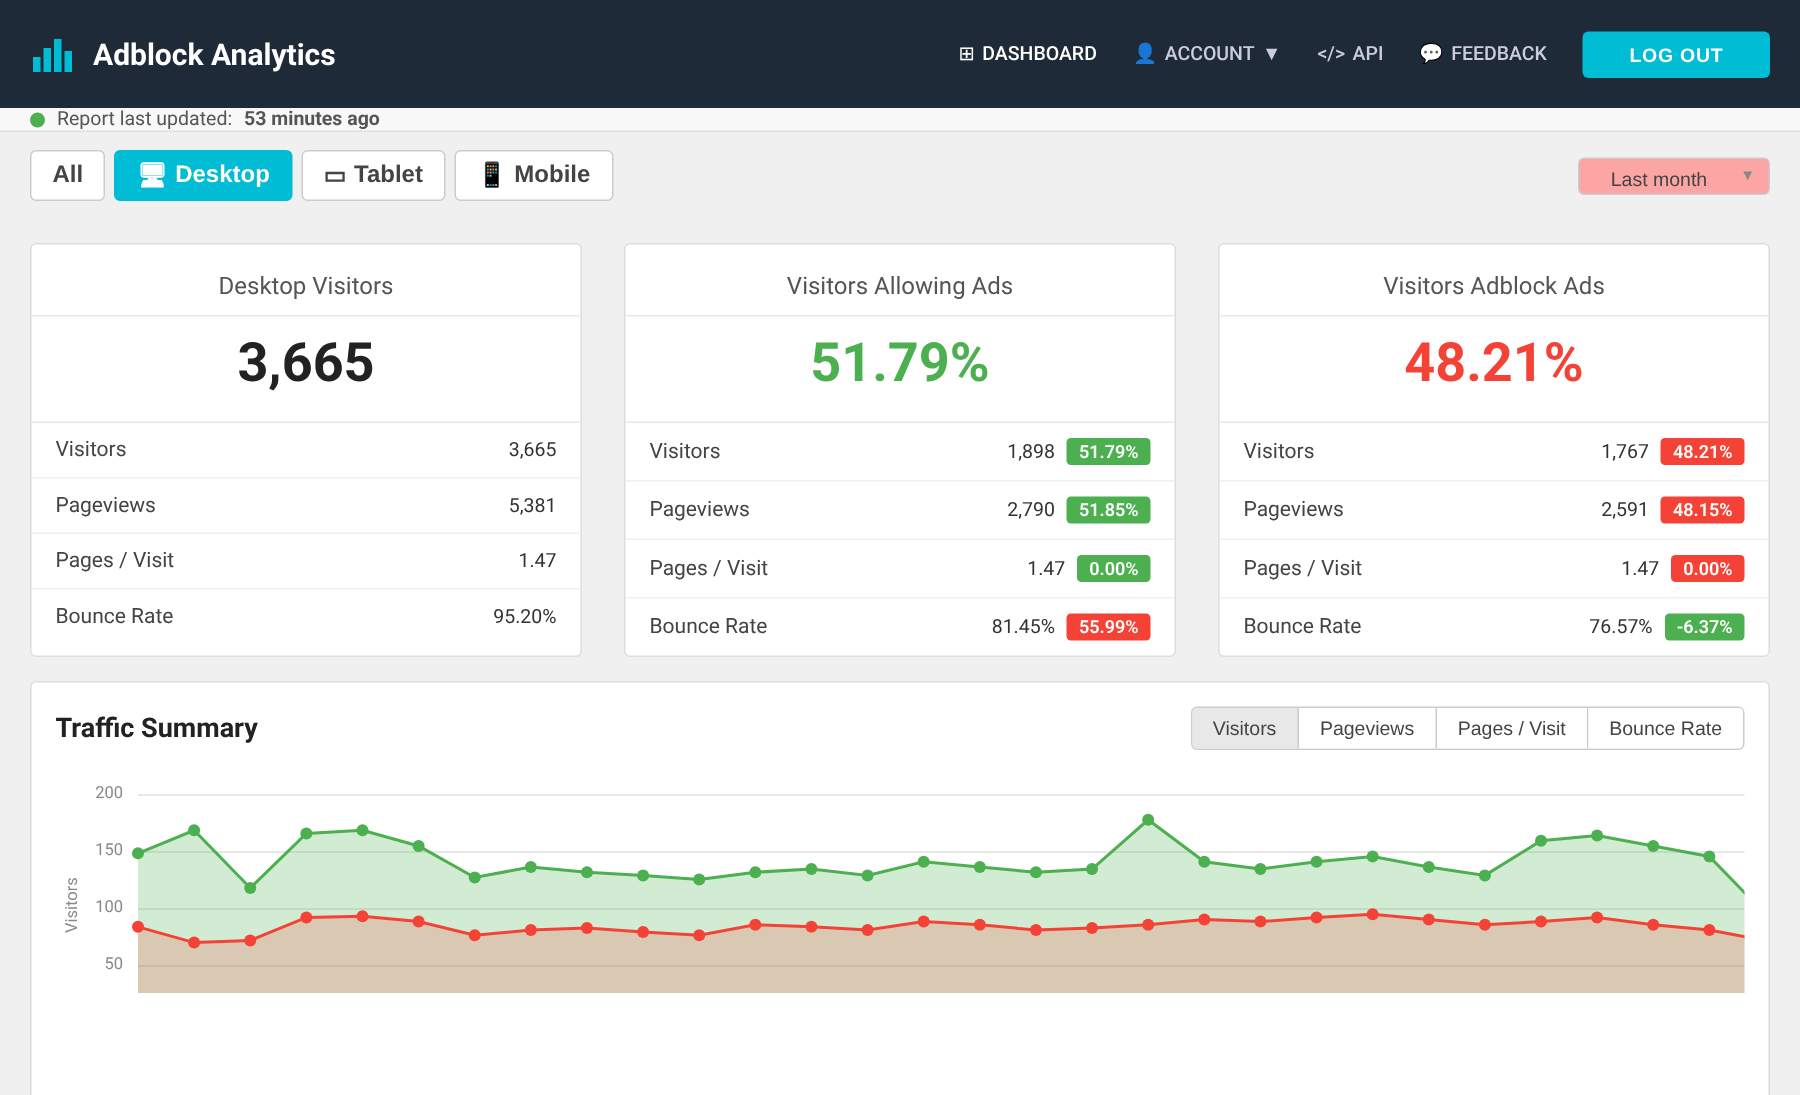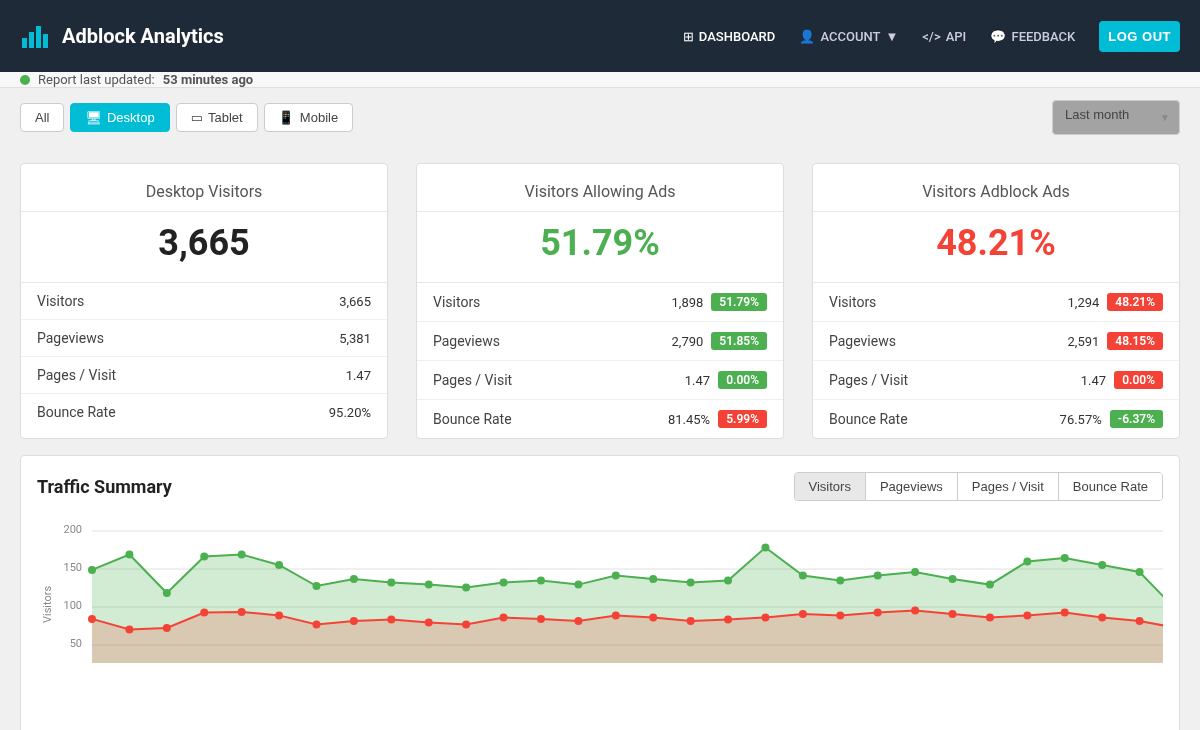--- a/index.html
+++ b/index.html
@@ -5,32 +5,32 @@
     * { box-sizing: border-box; margin: 0; padding: 0; }
     body { font-family: -apple-system, BlinkMacSystemFont, 'Segoe UI', Roboto, sans-serif; background: #f0f0f0; color: #333; font-size: 14px; }
 
     
     .header { background: #1e2a38; display: flex; align-items: center; padding: 0 20px; height: 72px; }
     .header-logo { display: flex; align-items: center; gap: 10px; color: #fff; font-size: 20px; font-weight: bold; flex: 1; }
     .header-logo svg { width: 32px; height: 32px; }
     .header-nav { display: flex; align-items: center; gap: 24px; }
     .header-nav a { color: #ccd; text-decoration: none; font-size: 13px; font-weight: 500; display: flex; align-items: center; gap: 5px; }
     .header-nav .active { color: #fff; }
-    .btn-logout { background: #00bcd4; color: #fff; border: none; border-radius: 4px; padding: 8px 9px; font-size: 13px; font-weight: 700; cursor: pointer; letter-spacing: 0.5px; }
+    .btn-logout { background: #00bcd4; color: #fff; border: none; border-radius: 4px; padding: 8px 31px; font-size: 13px; font-weight: 700; cursor: pointer; letter-spacing: 0.5px; }
 
     
     .subheader { background: #f8f8f8; border-bottom: 1px solid #e0e0e0; padding: 0 20px; display: flex; align-items: center; gap: 8px; font-size: 13px; color: #555; }
     .green-dot { width: 10px; height: 10px; background: #4caf50; border-radius: 50%; display: inline-block; }
 
     
     .filter-bar { background: #f0f0f0; padding: 12px 20px; display: flex; align-items: center; justify-content: space-between; }
     .filter-tabs { display: flex; gap: 6px; }
-    .filter-tab { border: 1px solid #ccc; background: #fff; border-radius: 4px; padding: 6px 14px; font-size: 13px; cursor: pointer; display: flex; align-items: center; gap: 5px; color: #444; }
+    .filter-tab { border: 1px solid #ccc; background: #fff; border-radius: 4px; padding: 6px 14px; font-size: 16px; cursor: pointer; display: flex; align-items: center; gap: 5px; color: #444; font-weight: bold; }
     .filter-tab.active { background: #00bcd4; color: #fff; border-color: #00bcd4; }
-    .date-select { border: 1px solid #ccc; background: #a3a3a3; border-radius: 4px; padding: 6px 32px 12px 12px; font-size: 13px; color: #444; cursor: pointer; appearance: none; -webkit-appearance: none; position: relative; }
+    .date-select { border: 1px solid #ccc; background: #fca5a5; border-radius: 4px; padding: 6px 32px 2px 12px; font-size: 13px; color: #444; cursor: pointer; appearance: none; -webkit-appearance: none; position: relative; text-align: center; }
     .date-select-wrapper { position: relative; display: flex; align-items: center; }
     .date-select-wrapper::after { content: '▼'; position: absolute; right: 10px; font-size: 10px; color: #888; pointer-events: none; }
 
     
     .main { padding: 16px 20px; }
 
     
     .stat-cards { display: grid; grid-template-columns: 1fr 1fr 1fr; gap: 28px; margin-bottom: 16px; border-radius: 19px; }
     .stat-card { background: #fff; border: 1px solid #ddd; border-radius: 4px; overflow: hidden; }
     .stat-card-header { text-align: center; padding: 18px 20px 10px; font-size: 16px; color: #555; border-bottom: 1px solid #e8e8e8; }
@@ -178,34 +178,34 @@
           <span class="stat-row-label">Pages / Visit</span>
           <div class="stat-row-right">
             <span class="stat-row-value">1.47</span>
             <span class="badge badge-green">0.00%</span>
           </div>
         </div>
         <div class="stat-row">
           <span class="stat-row-label">Bounce Rate</span>
           <div class="stat-row-right">
             <span class="stat-row-value">81.45%</span>
-            <span class="badge badge-red">5.99%</span>
+            <span class="badge badge-red">55.99%</span>
           </div>
         </div>
       </div>
     </div>
 
     <div class="stat-card">
       <div class="stat-card-header">Visitors Adblock Ads</div>
       <div class="stat-card-value red">48.21%</div>
       <div class="stat-card-rows">
         <div class="stat-row">
           <span class="stat-row-label">Visitors</span>
           <div class="stat-row-right">
-            <span class="stat-row-value">1,294</span>
+            <span class="stat-row-value">1,767</span>
             <span class="badge badge-red">48.21%</span>
           </div>
         </div>
         <div class="stat-row">
           <span class="stat-row-label">Pageviews</span>
           <div class="stat-row-right">
             <span class="stat-row-value">2,591</span>
             <span class="badge badge-red">48.15%</span>
           </div>
         </div>

